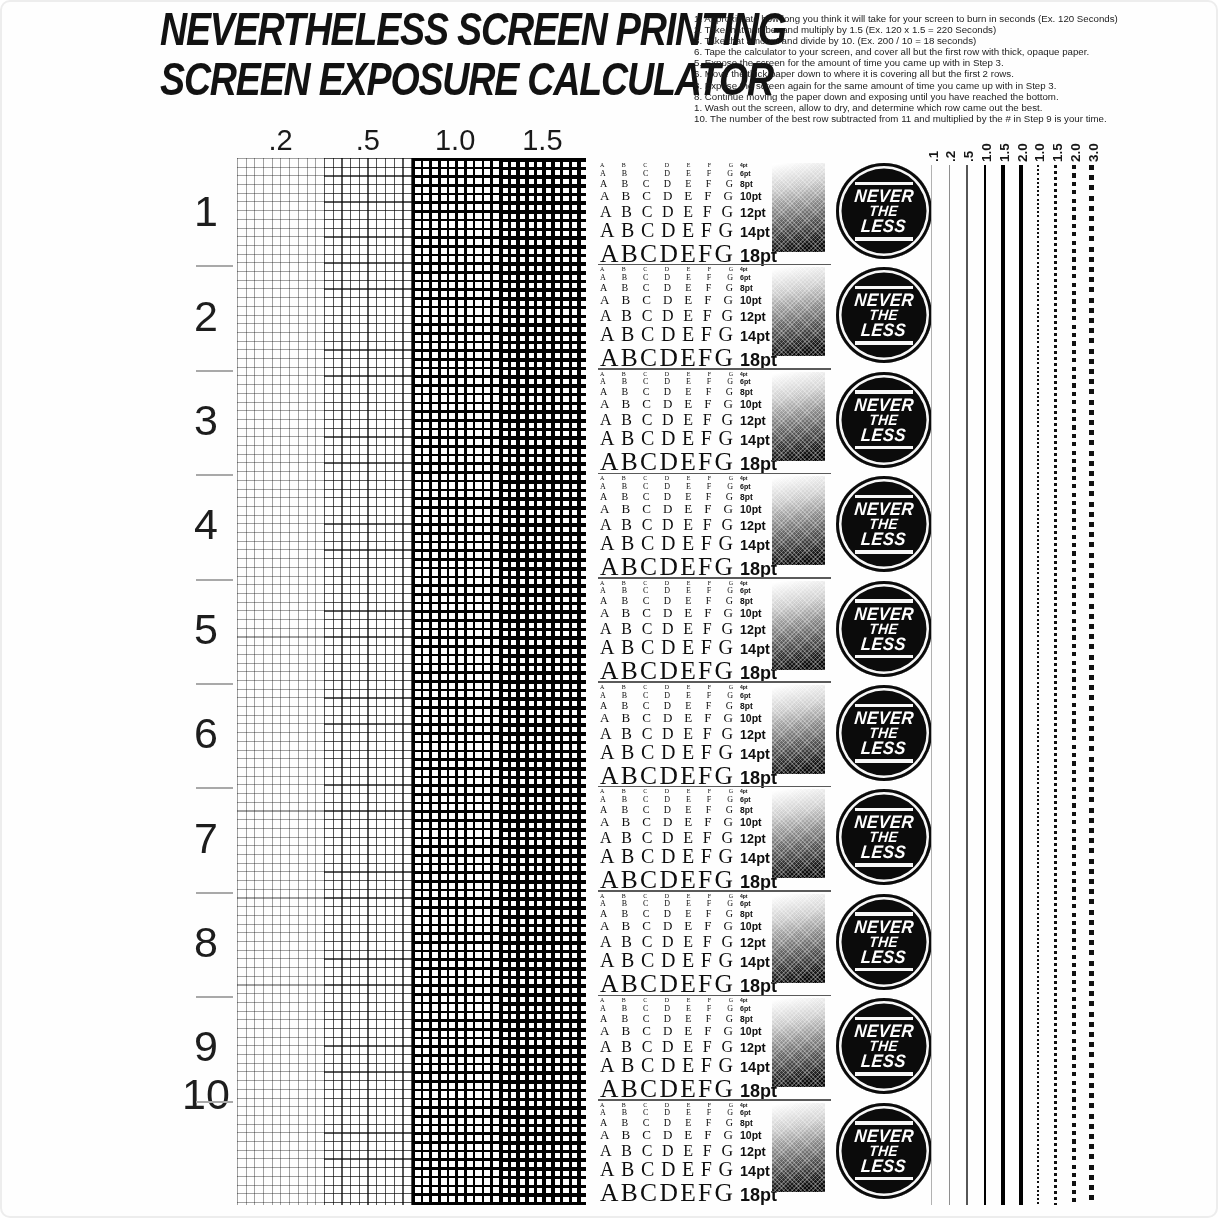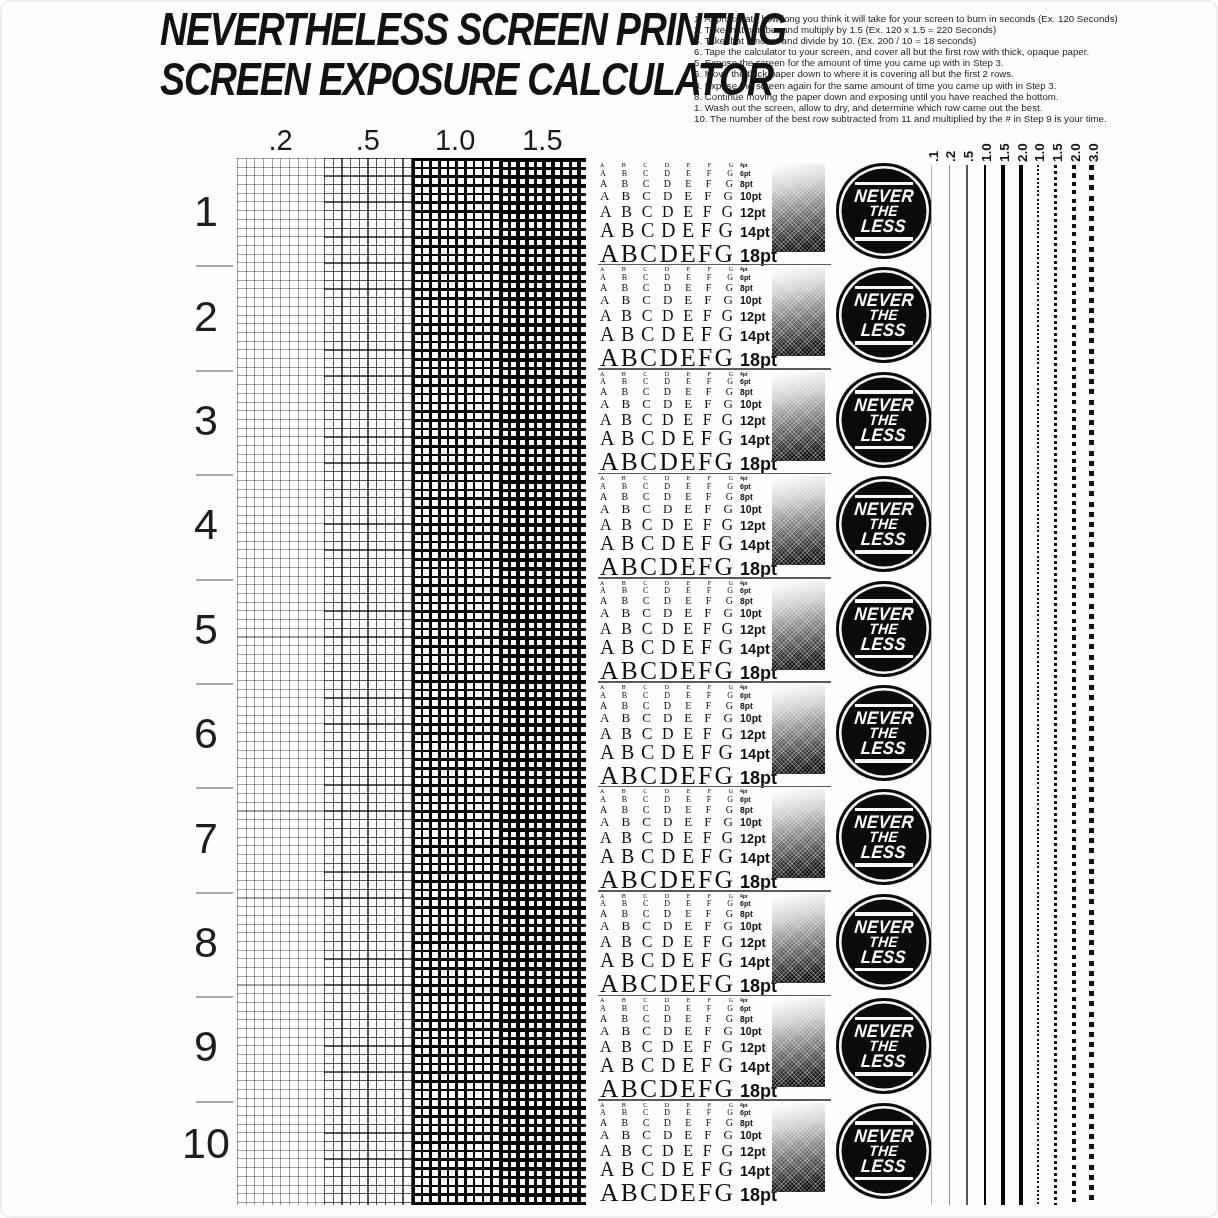--- a/index.html
+++ b/index.html
@@ -104,21 +104,21 @@
       <div class="rownum" style="top: 604.8px;">5</div>
       <div class="rowtick" style="top: 578.6px;"></div>
       <div class="rownum" style="top: 709.2px;">6</div>
       <div class="rowtick" style="top: 683px;"></div>
       <div class="rownum" style="top: 813.6px;">7</div>
       <div class="rowtick" style="top: 787.4px;"></div>
       <div class="rownum" style="top: 918px;">8</div>
       <div class="rowtick" style="top: 891.8px;"></div>
       <div class="rownum" style="top: 1022.4px;">9</div>
       <div class="rowtick" style="top: 996.2px;"></div>
-      <div class="rownum" style="top: 1119px;">10</div>
+      <div class="rownum" style="top: 1070px;">10</div>
       <div class="rowtick" style="top: 1100.6px;"></div>
     </div>
 
   <div class="mesh">
     <div class="mcol g02"></div>
     <div class="mcol g05"></div>
     <div class="mcol g10"></div>
     <div class="mcol g15"></div>
   </div>
 

